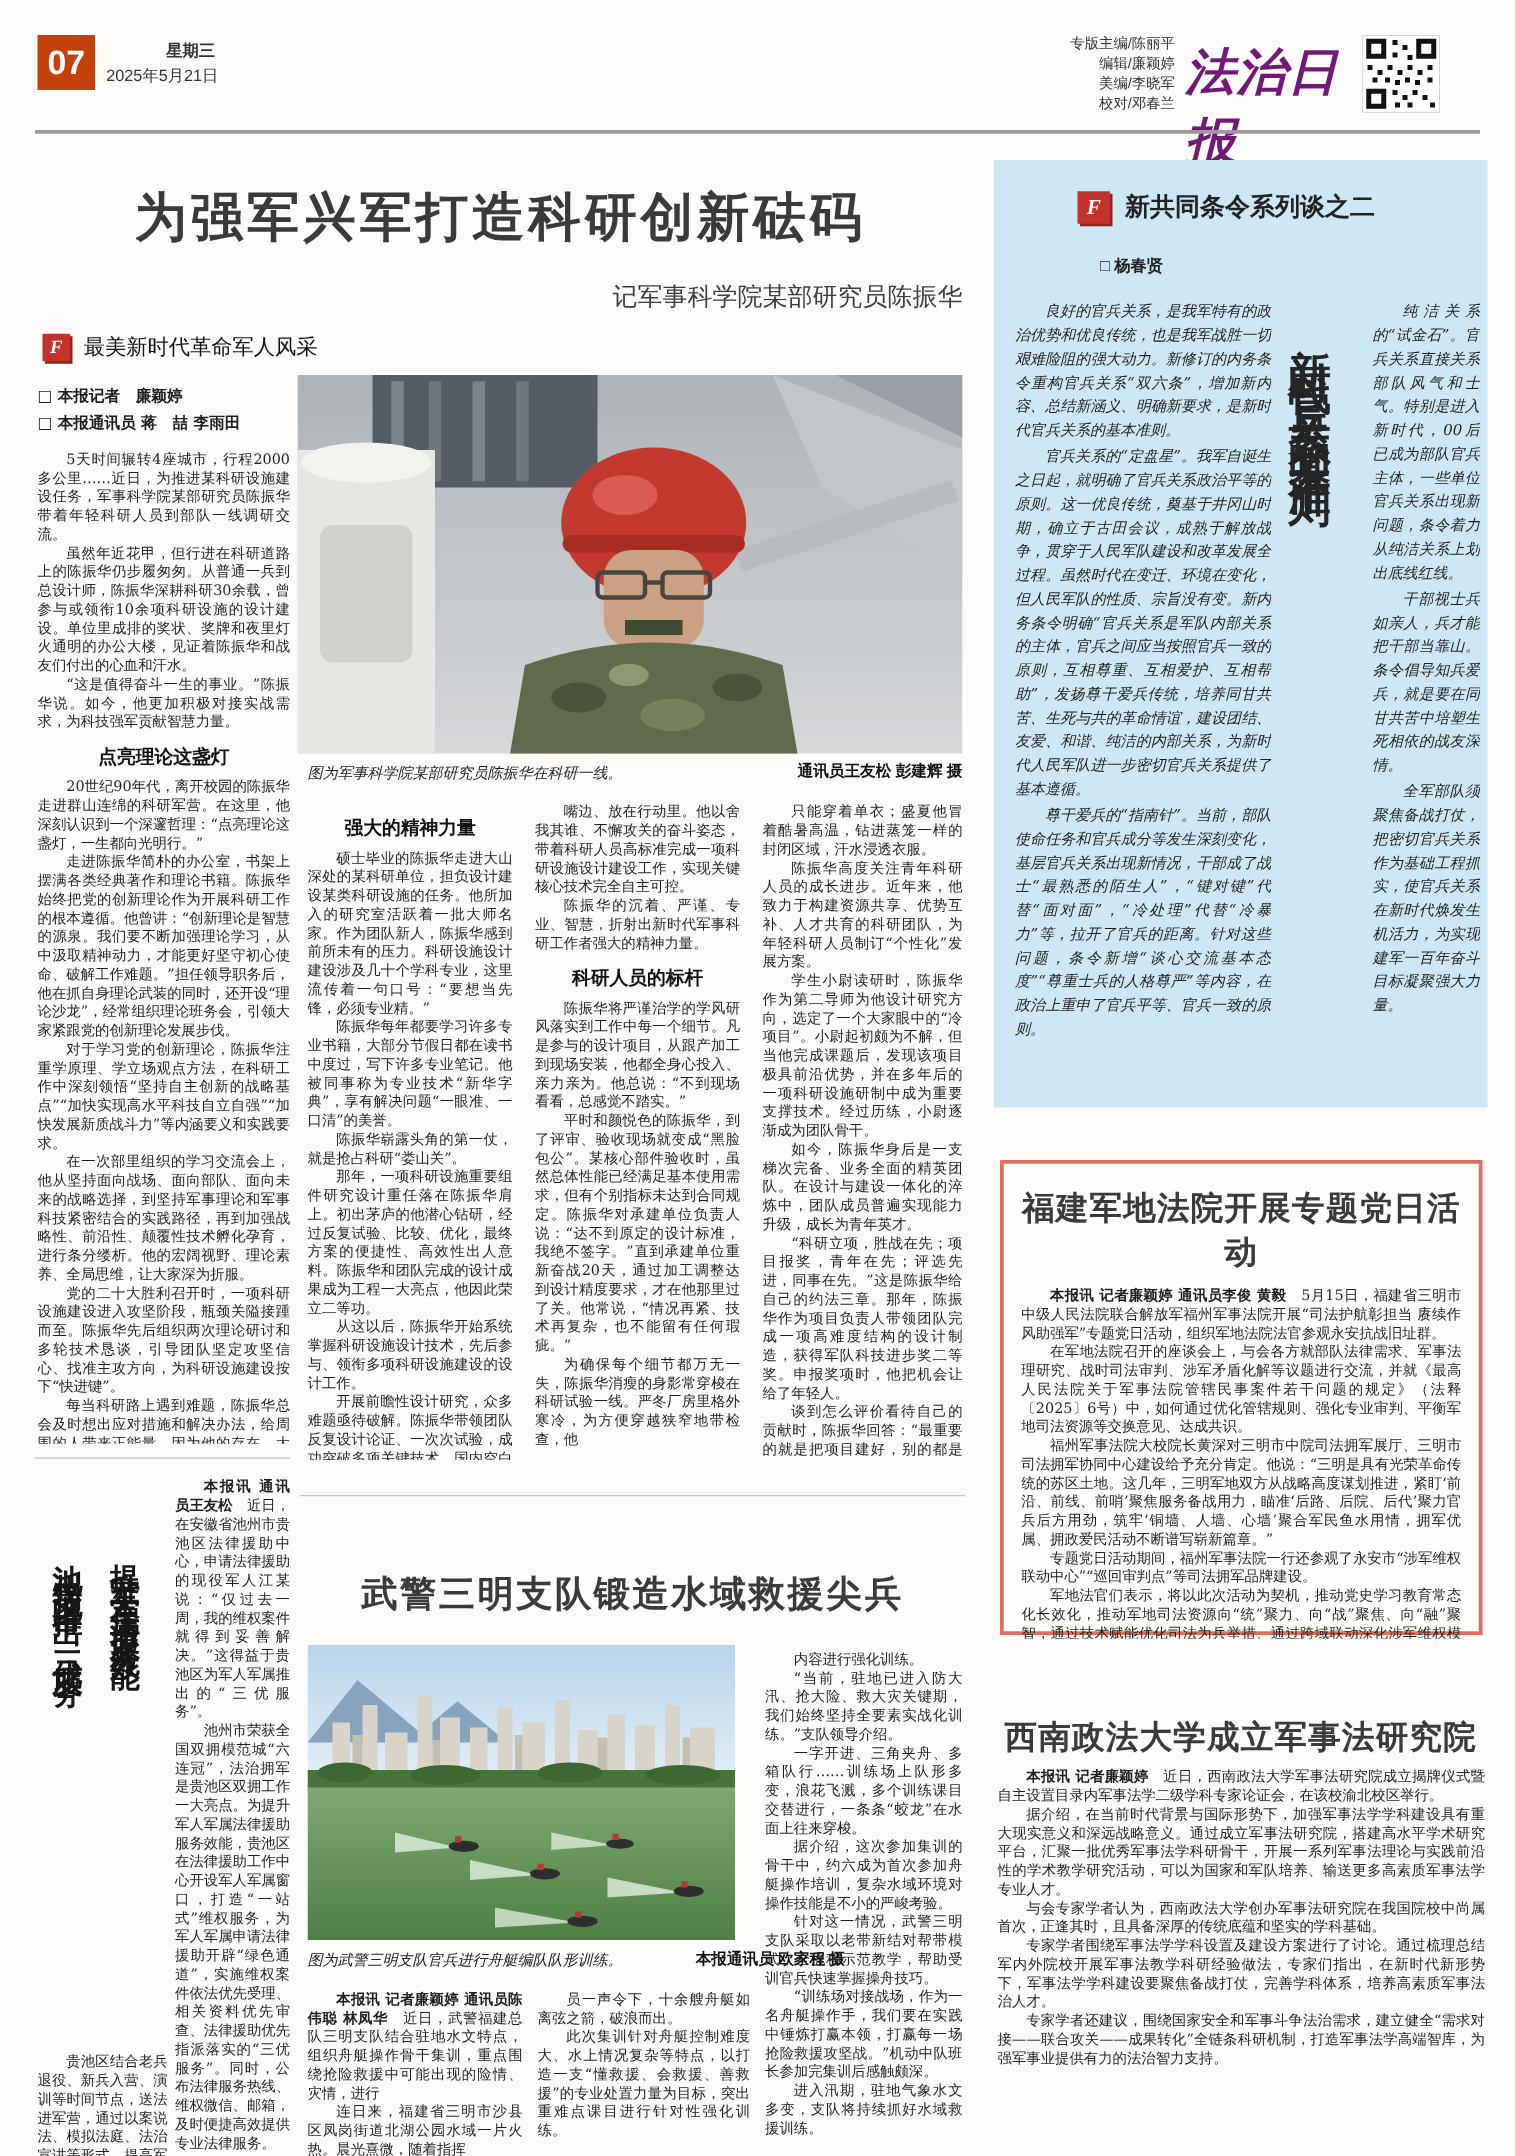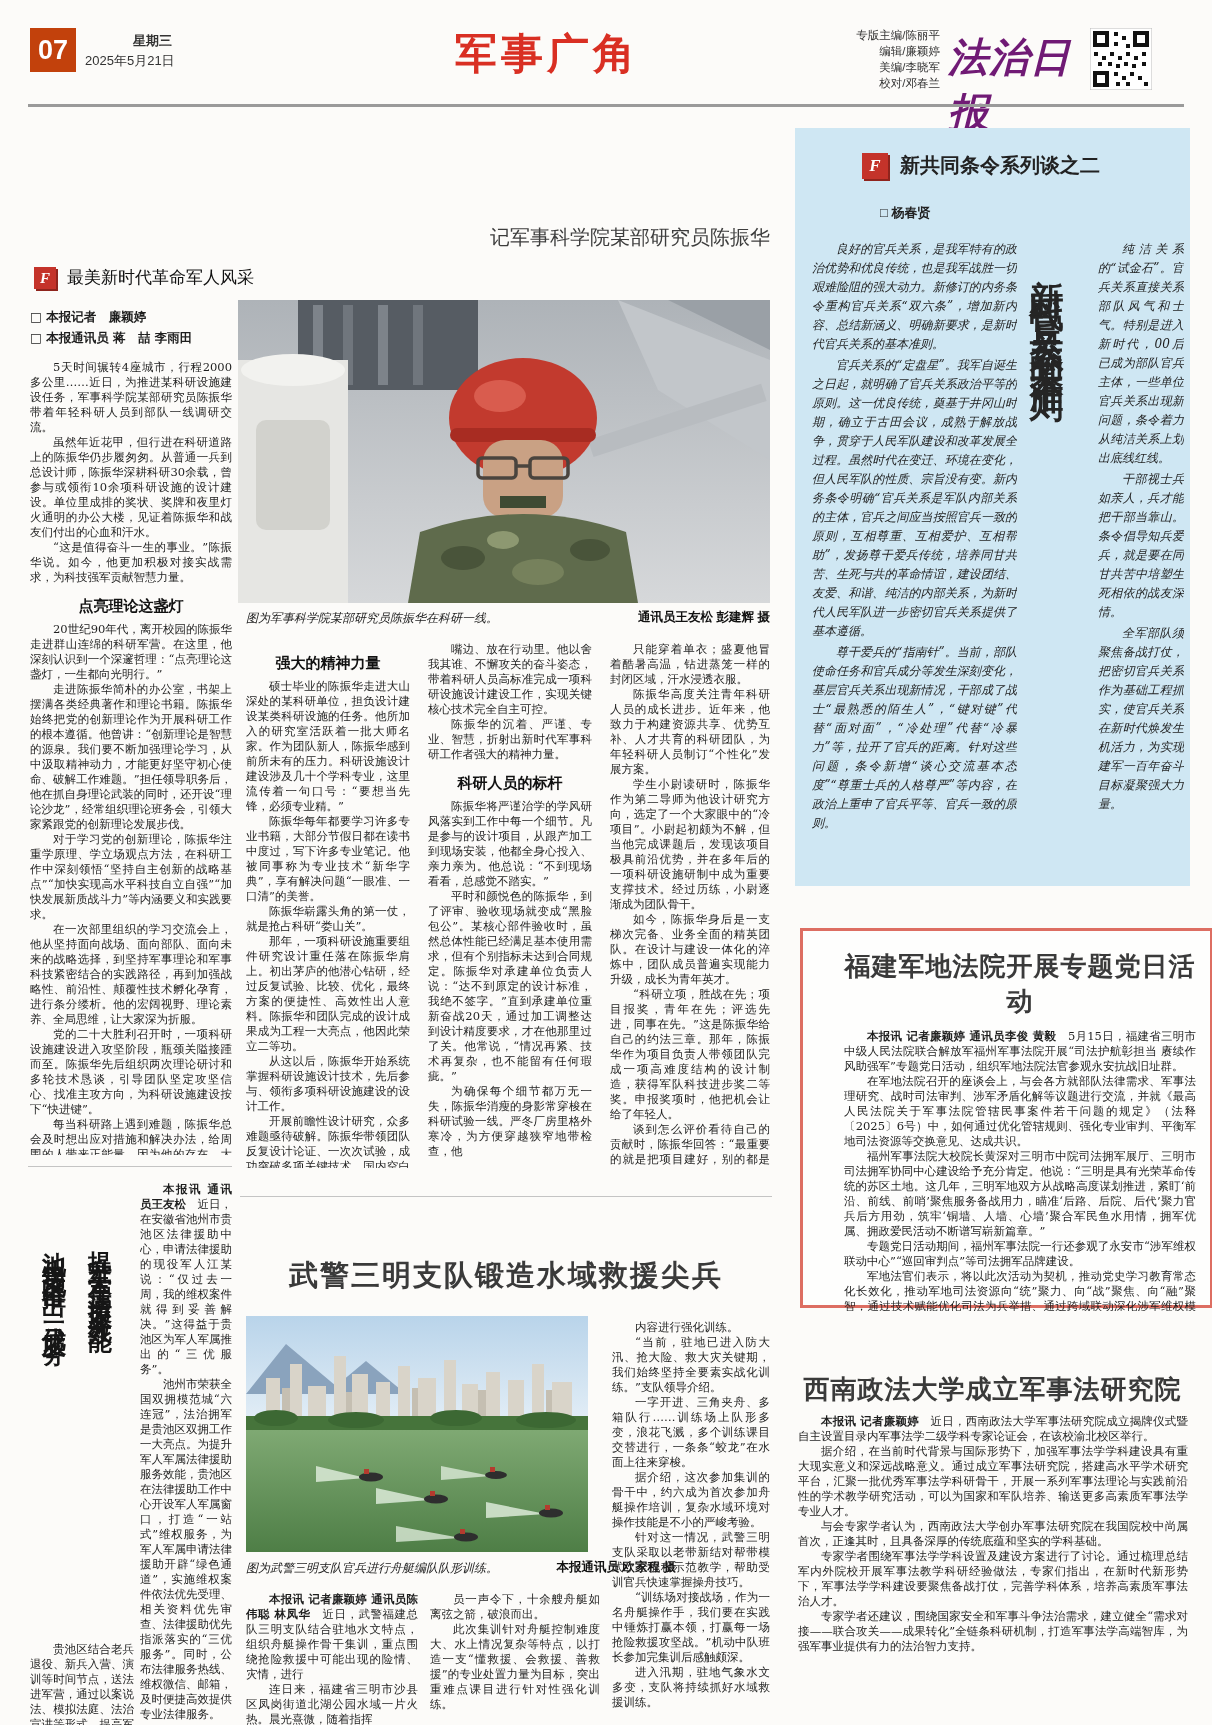--- a/index.html
+++ b/index.html
@@ -28,22 +28,20 @@
 </head>
 <body>
 
 <div class="page" style="position:relative;width:1212px;height:1725px;">
 
   <div class="abs" style="left:30px;top:28px;width:46px;height:44px;background:#c2410c;color:#fff;
               font-family:'Liberation Sans',sans-serif;font-weight:bold;font-size:27px;
               text-align:center;line-height:44px;" data-bind="header.page_number">07</div>
   <div class="abs sans" style="left:85px;top:32px;font-size:13px;font-weight:bold;color:#333;margin-left:48px;" data-bind="header.weekday">星期三</div>
   <div class="abs sans" style="left:85px;top:52px;font-size:13px;color:#333;" data-bind="header.date">2025年5月21日</div>
-  <div class="abs sans" style="left:455px;top:26px;width:200px;font-size:42px;font-weight:bold;color:#d92f23;
-              letter-spacing:4px;" data-bind="header.section_title">军事广角</div>
   <div class="abs sans" style="left:820px;top:27px;width:120px;font-size:11.5px;line-height:16px;color:#333;text-align:right;">
     <div data-bind="header.credits.0">专版主编/陈丽平</div>
     <div data-bind="header.credits.1">编辑/廉颖婷</div>
     <div data-bind="header.credits.2">美编/李晓军</div>
     <div data-bind="header.credits.3">校对/邓春兰</div>
   </div>
   <div class="abs" style="left:948px;top:30px;width:135px;font-size:40px;font-weight:bold;font-style:italic;
               color:#701a75;letter-spacing:1px;" data-bind="header.masthead">法治日报</div>
   <svg class="abs" style="left:1090px;top:28px;" width="62" height="62" viewBox="0 0 62 62">
     <rect width="62" height="62" fill="#fff" stroke="#bbb"></rect>
@@ -75,20 +73,21 @@
       <rect x="32" y="48" width="4" height="4"></rect>
         <rect x="40" y="44" width="4" height="4"></rect>
       <rect x="48" y="48" width="4" height="4"></rect>
         <rect x="54" y="54" width="4" height="4"></rect>
       <rect x="26" y="54" width="4" height="4"></rect>
         <rect x="36" y="54" width="4" height="4"></rect>
     </g>
   </svg>
   <div class="abs rule" style="left:28px;top:104px;width:1156px;height:3px;"></div>
 
+  <div class="abs headline-big" style="left:30px;top:146px;width:740px;text-align:center;font-size:42px;letter-spacing:3px;" data-bind="main_article.headline">为强军兴军打造科研创新砝码</div>
   <div class="abs sans" style="left:30px;top:224px;width:740px;text-align:right;font-size:20px;color:#3d3d3d;" data-bind="main_article.subtitle">记军事科学院某部研究员陈振华</div>
   <div class="abs" style="left:34px;top:266px;">
     <span class="cube" data-bind="icons.cube_letter">F</span>
     <span class="sans" style="font-size:17px;font-weight:normal;color:#111;vertical-align:middle;margin-left:6px;" data-bind="main_article.series_badge">最美新时代革命军人风采</span>
   </div>
 
   <div class="abs col" style="left:30px;top:306px;width:202px;height:849px;">
     <div class="reporters">
       <div data-bind="main_article.reporter_line1">□ 本报记者　廉颖婷</div>
       <div data-bind="main_article.reporter_line2">□ 本报通讯员 蒋　喆 李雨田</div>
@@ -156,21 +155,21 @@
   </div>
   <div class="abs sans" style="left:880px;top:204px;font-size:13px;font-weight:bold;color:#222;" data-bind="commentary.author">□ 杨春贤</div>
   <div class="abs col kai" style="left:812px;top:240px;width:205px;height:628px;font-size:12px;line-height:19px;">
     <div data-bind-list="commentary.left_paragraphs"><p>良好的官兵关系，是我军特有的政治优势和优良传统，也是我军战胜一切艰难险阻的强大动力。新修订的内务条令重构官兵关系“双六条”，增加新内容、总结新涵义、明确新要求，是新时代官兵关系的基本准则。</p><p>官兵关系的“定盘星”。我军自诞生之日起，就明确了官兵关系政治平等的原则。这一优良传统，奠基于井冈山时期，确立于古田会议，成熟于解放战争，贯穿于人民军队建设和改革发展全过程。虽然时代在变迁、环境在变化，但人民军队的性质、宗旨没有变。新内务条令明确“官兵关系是军队内部关系的主体，官兵之间应当按照官兵一致的原则，互相尊重、互相爱护、互相帮助”，发扬尊干爱兵传统，培养同甘共苦、生死与共的革命情谊，建设团结、友爱、和谐、纯洁的内部关系，为新时代人民军队进一步密切官兵关系提供了基本遵循。</p><p>尊干爱兵的“指南针”。当前，部队使命任务和官兵成分等发生深刻变化，基层官兵关系出现新情况，干部成了战士“最熟悉的陌生人”，“键对键”代替“面对面”，“冷处理”代替“冷暴力”等，拉开了官兵的距离。针对这些问题，条令新增“谈心交流基本态度”“尊重士兵的人格尊严”等内容，在政治上重申了官兵平等、官兵一致的原则。</p></div>
   </div>
   <div class="abs sans vtext" style="left:1024px;top:252px;height:545px;font-size:34px;font-weight:bold;color:#252525;letter-spacing:10px;" data-bind="commentary.vertical_title">新时代官兵关系的基本准则</div>
   <div class="abs col kai" style="left:1098px;top:240px;width:86px;height:628px;font-size:12px;line-height:19px;">
     <div data-bind-list="commentary.right_paragraphs"><p>纯洁关系的“试金石”。官兵关系直接关系部队风气和士气。特别是进入新时代，00后已成为部队官兵主体，一些单位官兵关系出现新问题，条令着力从纯洁关系上划出底线红线。</p><p>干部视士兵如亲人，兵才能把干部当靠山。条令倡导知兵爱兵，就是要在同甘共苦中培塑生死相依的战友深情。</p><p>全军部队须聚焦备战打仗，把密切官兵关系作为基础工程抓实，使官兵关系在新时代焕发生机活力，为实现建军一百年奋斗目标凝聚强大力量。</p></div>
   </div>
 
-  <div class="abs" style="left:800px;top:928px;width:380px;height:374px;border:3px solid #dd6e62;background:#fefefd;padding-left:27px;">
+  <div class="abs" style="left:800px;top:928px;width:380px;height:374px;border:3px solid #dd6e62;background:#fefefd;">
     <div class="headline-big" style="margin:18px 10px 10px;text-align:center;font-size:26px;letter-spacing:1px;" data-bind="fujian.headline">福建军地法院开展专题党日活动</div>
     <div class="col" style="margin:6px 14px 0;height:282px;font-size:11.5px;line-height:15px;">
       <p><b class="byline-b" data-bind="fujian.byline">本报讯 记者廉颖婷 通讯员李俊 黄毅　</b><span data-bind="fujian.lead_rest">5月15日，福建省三明市中级人民法院联合解放军福州军事法院开展“司法护航彰担当 赓续作风助强军”专题党日活动，组织军地法院法官参观永安抗战旧址群。</span></p>
       <div data-bind-list="fujian.paragraphs"><p>在军地法院召开的座谈会上，与会各方就部队法律需求、军事法理研究、战时司法审判、涉军矛盾化解等议题进行交流，并就《最高人民法院关于军事法院管辖民事案件若干问题的规定》（法释〔2025〕6号）中，如何通过优化管辖规则、强化专业审判、平衡军地司法资源等交换意见、达成共识。</p><p>福州军事法院大校院长黄深对三明市中院司法拥军展厅、三明市司法拥军协同中心建设给予充分肯定。他说：“三明是具有光荣革命传统的苏区土地。这几年，三明军地双方从战略高度谋划推进，紧盯‘前沿、前线、前哨’聚焦服务备战用力，瞄准‘后路、后院、后代’聚力官兵后方用劲，筑牢‘铜墙、人墙、心墙’聚合军民鱼水用情，拥军优属、拥政爱民活动不断谱写崭新篇章。”</p><p>专题党日活动期间，福州军事法院一行还参观了永安市“涉军维权联动中心”“巡回审判点”等司法拥军品牌建设。</p><p>军地法官们表示，将以此次活动为契机，推动党史学习教育常态化长效化，推动军地司法资源向“统”聚力、向“战”聚焦、向“融”聚智，通过技术赋能优化司法为兵举措、通过跨域联动深化涉军维权模式，为部队练兵备战、解决军人军属纠纷提供更加高效便捷的司法保障。</p></div>
     </div>
   </div>
 
   <div class="abs headline-big" style="left:240px;top:1256px;width:532px;text-align:center;font-size:29px;letter-spacing:2px;" data-bind="wujing.headline">武警三明支队锻造水域救援尖兵</div>
 
   <svg class="abs" style="left:246px;top:1316px;" width="342" height="236" viewBox="0 0 342 236">

